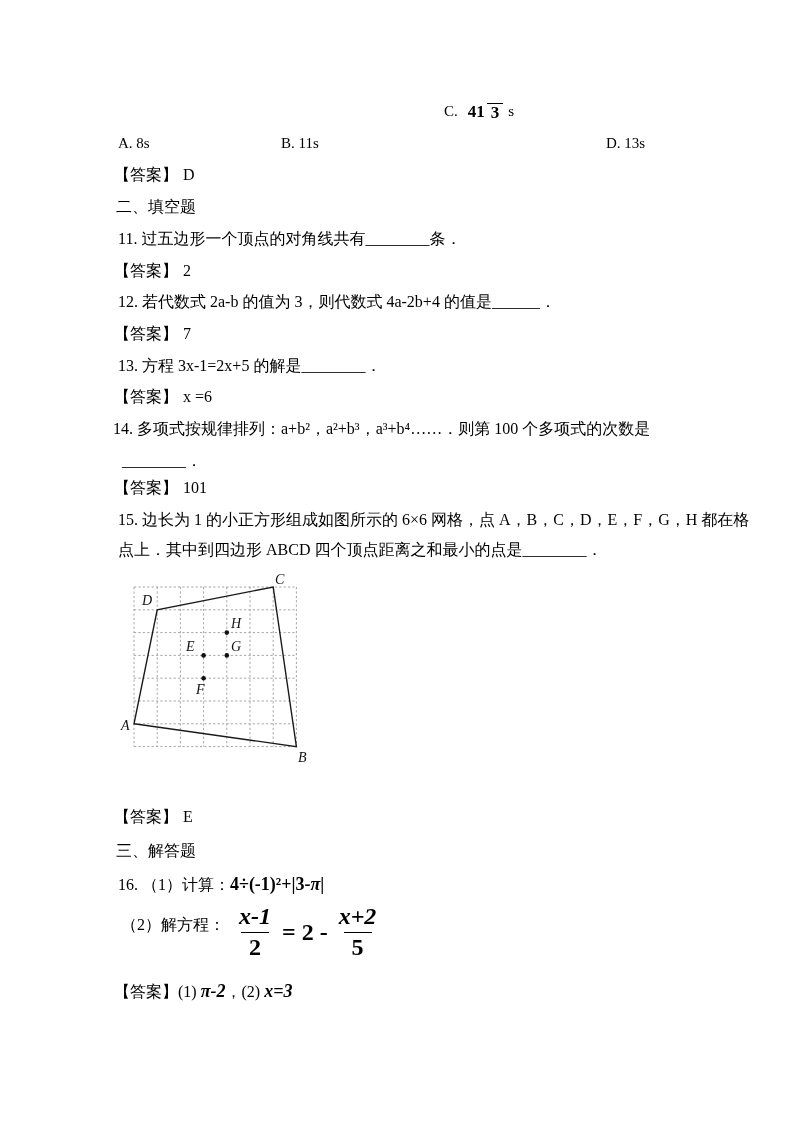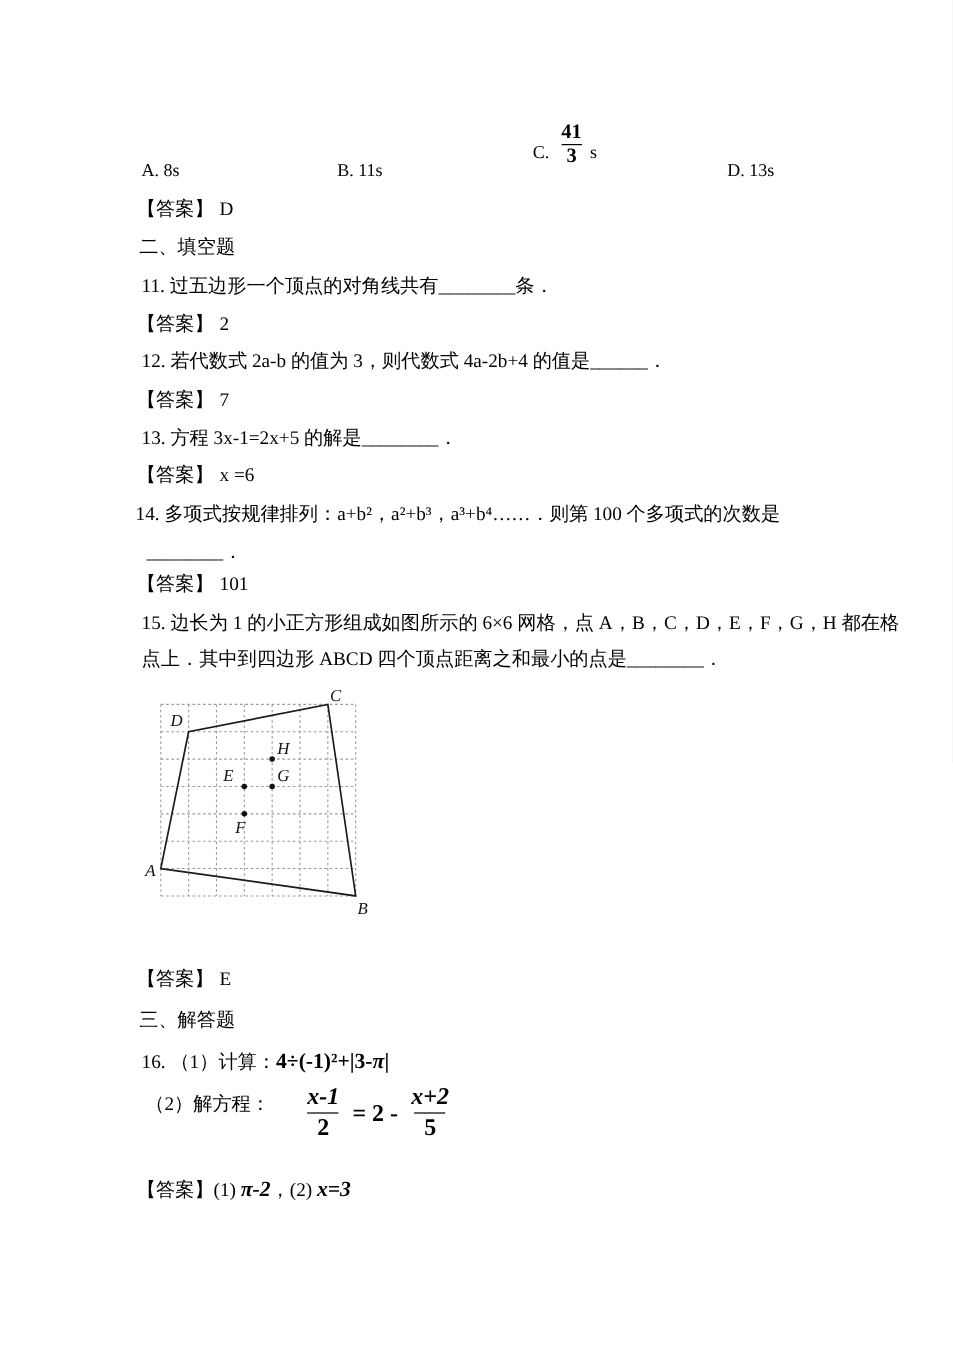--- a/index.html
+++ b/index.html
@@ -6,32 +6,32 @@
   #page{
     position:relative;width:794px;height:1123px;background:#ffffff;
     font-family:"Liberation Serif","DejaVu Serif",serif;
     color:#000;font-size:16px;overflow:hidden;margin:0 auto;
   }
   .row{position:absolute;white-space:nowrap;line-height:20px;}
   .ansrow .val{margin-left:5px;}
   
   .copt{display:flex;align-items:flex-end;}
   .copt .lbl{padding-bottom:1px;}
-  .frac{display:inline-flex;flex-direction:column;align-items:center;
+  .frac{display:inline-flex;flex-direction:row;align-items:center;
         font-weight:bold;font-size:17px;line-height:1.05;margin:0 5px 0 8px;}
   .frac .den{border-top:1.6px solid #000;padding:0 4px;}
   .frac .num{padding:0 2px 1px;}
   .copt .unit{padding-bottom:1px;font-size:15px;}
   
   .math{font-weight:bold;font-size:18px;}
   .mi{font-style:italic;}
   
   .eq{display:flex;align-items:center;}
   .eq .lbl{padding-bottom:14px;}
-  .eqmath{display:flex;align-items:center;font-weight:bold;font-size:20px;margin-left:27px;}
+  .eqmath{display:flex;align-items:center;font-weight:bold;font-size:24px;margin-left:10px;}
   .efrac{display:flex;flex-direction:column;align-items:center;line-height:1.15;}
   .efrac .den{border-top:1.7px solid #000;padding:1px 8px 0;}
   .efrac .num{padding:0 4px 1px;}
   .eqmid{margin:0 7px;}
   
   #figure svg text{font-family:"Liberation Serif","DejaVu Serif",serif;
                    font-style:italic;font-size:14px;fill:#111;}
 </style>
 </head>
 <body>

